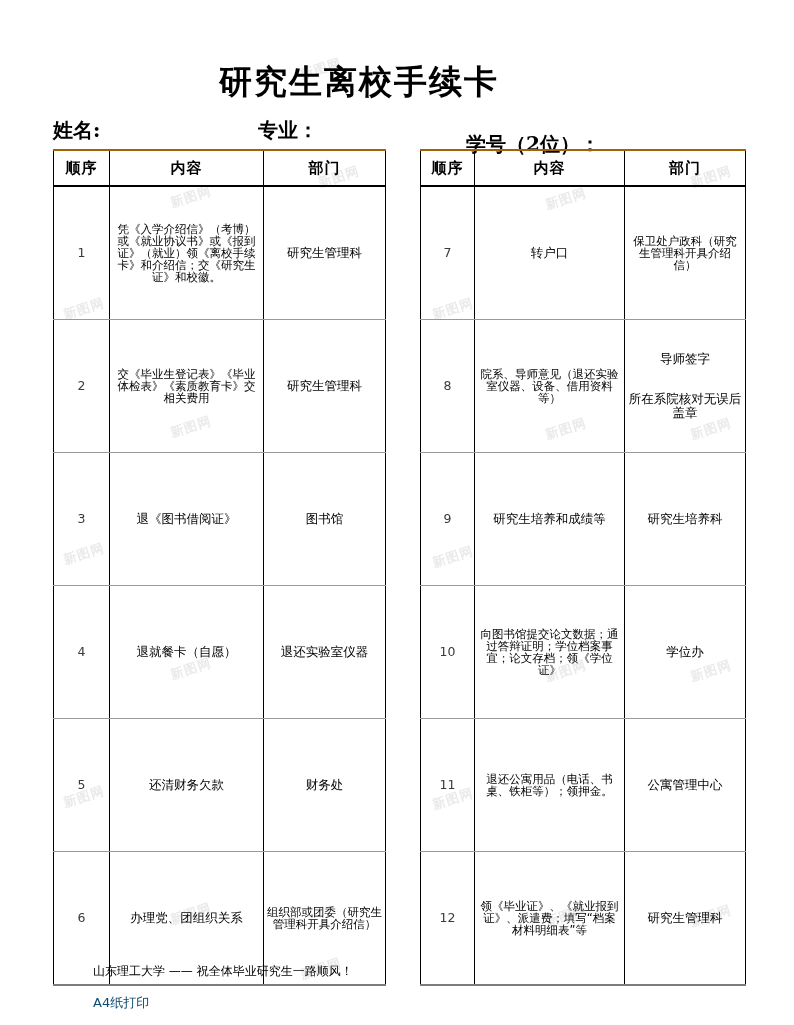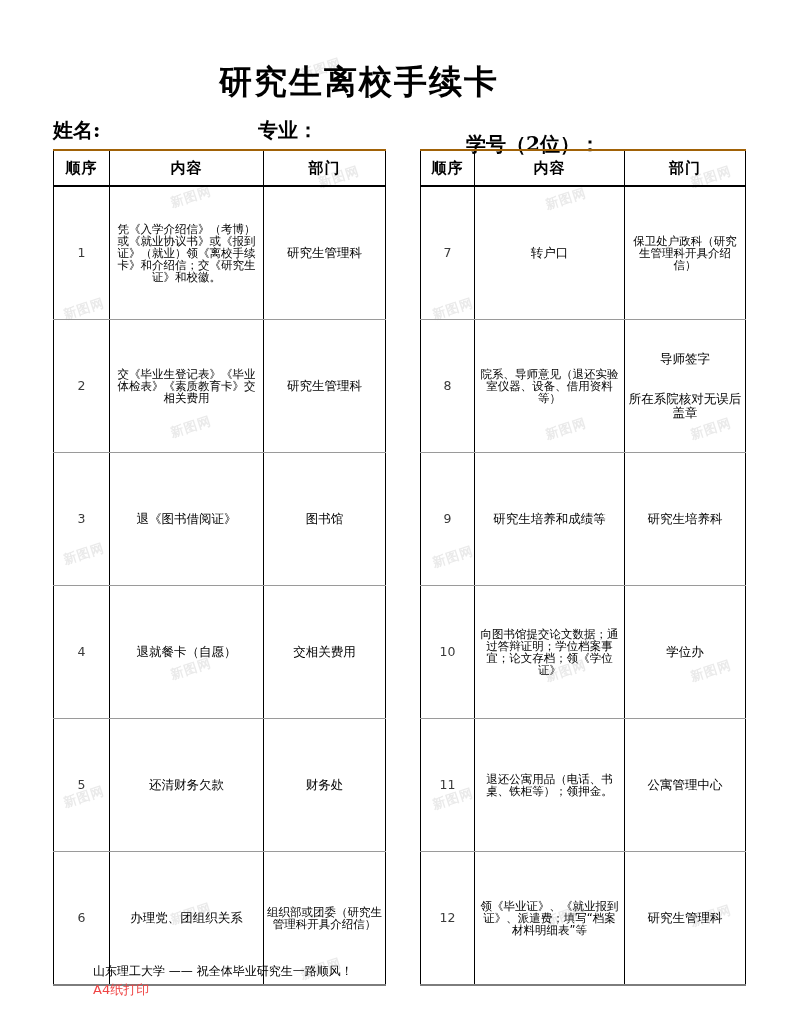--- a/index.html
+++ b/index.html
@@ -141,22 +141,22 @@
   }
   #footer-line1 {
     font-family: "DejaVu Sans", "Liberation Sans", sans-serif;
     font-size: 12px;
     letter-spacing: 0px;
     white-space: nowrap;
   }
   #footer-line2 {
     font-family: "DejaVu Sans", "Liberation Sans", sans-serif;
     font-size: 13px;
-    margin-top: 1px;
-    color: #ef4444;
+    margin-top: 14px;
+    color: #0c4a6e;
     white-space: nowrap;
   }
 </style>
 </head>
 <body>
 
 <div id="watermarks">
   <span class="wm" style="left:300px;  top:60px;">新图网</span>
   <span class="wm" style="left:318px;  top:168px;">新图网</span>
   <span class="wm" style="left:690px;  top:168px;">新图网</span>
@@ -213,21 +213,21 @@
       <td class="c-dept">研究生管理科</td>
     </tr>
     <tr>
       <td class="c-seq">3</td>
       <td class="c-body">退《图书借阅证》</td>
       <td class="c-dept">图书馆</td>
     </tr>
     <tr>
       <td class="c-seq">4</td>
       <td class="c-body">退就餐卡（自愿）</td>
-      <td class="c-dept">交相关费用</td>
+      <td class="c-dept">退还实验室仪器</td>
     </tr>
     <tr>
       <td class="c-seq">5</td>
       <td class="c-body">还清财务欠款</td>
       <td class="c-dept">财务处</td>
     </tr>
     <tr>
       <td class="c-seq">6</td>
       <td class="c-body">办理党、团组织关系</td>
       <td class="c-dept dense">组织部或团委（研究生管理科开具介绍信）</td>

